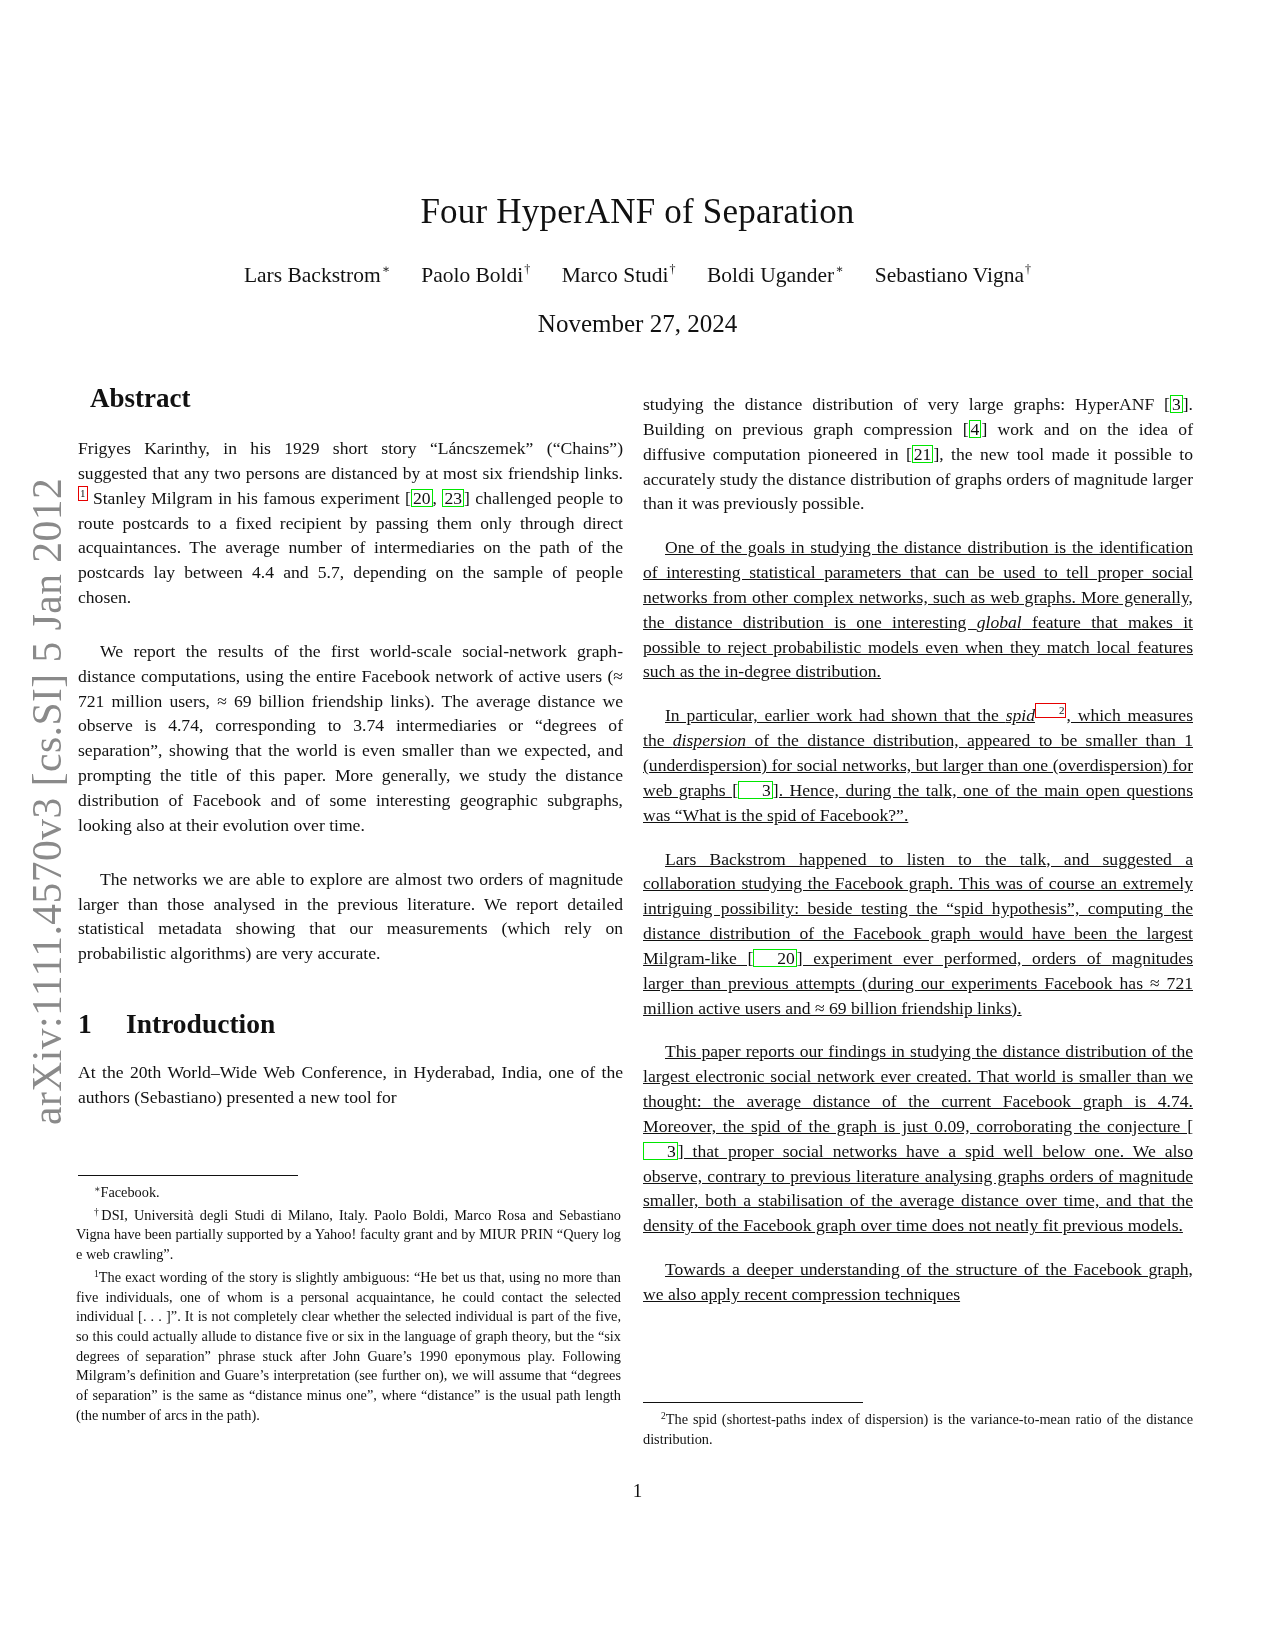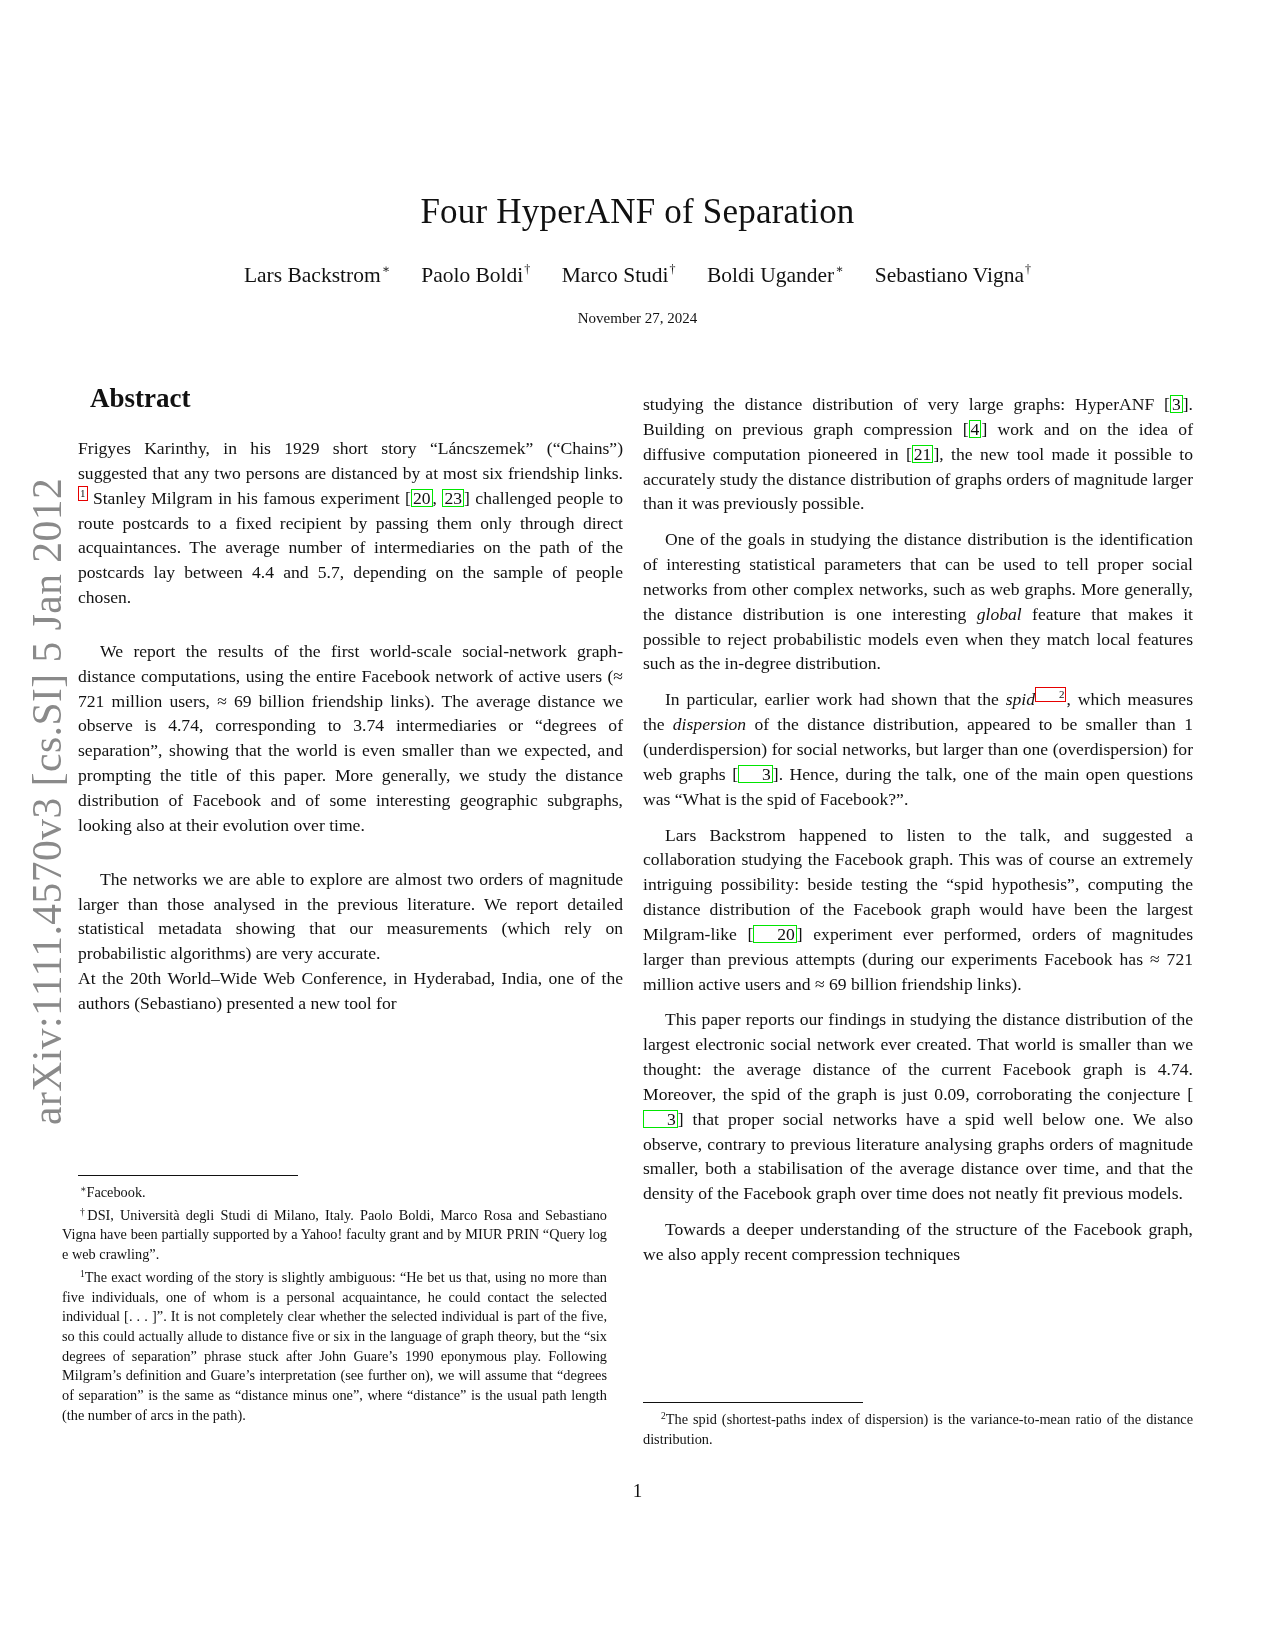--- a/index.html
+++ b/index.html
@@ -5,45 +5,45 @@
   html, body { margin:0; padding:0; background:#ffffff; }
   body { width:1275px; height:1650px; position:relative; overflow:hidden;
          font-family:"DejaVu Serif","Liberation Serif",serif; color:#111; }
   .serif { font-family:"Liberation Serif","DejaVu Serif",serif; }
   #title { position:absolute; left:0; width:1275px; top:192px; text-align:center;
            font-size:35px; font-weight:normal; letter-spacing:0.2px; }
   #authors { position:absolute; left:0; width:1275px; top:262px; text-align:center;
              font-size:21.5px; }
   #authors .author { display:inline-block; margin:0 13px;text-align:right; }
   #authors sup { font-size:12px; vertical-align:9px; margin-left:1px; }
-  #date { position:absolute; left:0; width:1275px; top:310px; text-align:center; font-size:15px; }
+  #date { position:absolute; left:0; width:1275px; top:310px; text-align:center; font-size:25px; }
 
   #arxiv { position:absolute; left:23px; top:1125px; transform-origin:0 0; transform:rotate(-90deg);
            font-size:41.5px; color:#8a8a8a; white-space:nowrap; letter-spacing:0.5px;
            width:935px; text-align:left; }
 
   .col { position:absolute; font-size:17.6px; line-height:24.85px; text-align:justify; }
   #left { left:78px; width:545px; top:382px; }
   #right { left:643px; width:550px; top:392px; }
   .col p { margin:0; text-indent:0; }
   .col p.ind { text-indent:22px;margin-top:29px; }
-  .col p.gap { margin-top:11px; }
+  .col p.gap { margin-top:19px;text-decoration:underline; }
   h2.abs { font-size:27px; font-weight:bold; margin:0 0 22px 12px; line-height:32px; }
   h2.sec { font-size:27.5px; font-weight:bold; margin:42px 0 20px 0; line-height:32px; }
   h2.sec .num { display:inline-block; width:48px; }
   .cite { border:1.5px solid #00e600; padding:0 1px; line-height:16px; display:inline-block; }
   .fnref { border:1.5px solid #e60000; padding:0 1px; font-size:11px; vertical-align:7px;
            line-height:13px; display:inline-block; }
   em { font-style:italic; }
 
   .fnrule { position:absolute; height:1px; background:#111; }
   .fns { position:absolute; font-size:14.3px; line-height:19.7px; text-align:justify; }
   .fns p { margin:0; text-indent:18px; }
   .fns sup { font-size:9.5px; vertical-align:5px; }
-  #fn-left { left:62px; width:545px; top:1180px; }
+  #fn-left { left:76px; width:545px; top:1180px; }
   #fn-right { left:643px; width:550px; top:1407px; }
 
   #pagenum { position:absolute; left:0; width:1275px; top:1480px; text-align:center; font-size:19px; }
 </style>
 </head>
 <body>
 
 <div id="title" class="serif">Four HyperANF of Separation</div>
 
 <div id="authors" class="serif">
@@ -57,20 +57,21 @@
 <div id="date" class="serif">November 27, 2024</div>
 
 <div id="arxiv" class="serif">arXiv:1111.4570v3  [cs.SI]  5 Jan 2012</div>
 
 <div id="left" class="col serif">
   <h2 class="abs">Abstract</h2>
   <p><span>Frigyes Karinthy, in his 1929 short story “Láncszemek” (“Chains”) suggested that any two persons are distanced by at most six friendship links.</span><span class="fnref">1</span><span> Stanley Milgram in his famous experiment [</span><span class="cite">20</span><span>, </span><span class="cite">23</span><span>] challenged people to route postcards to a fixed recipient by passing them only through direct acquaintances. The average number of intermediaries on the path of the postcards lay between 4.4 and 5.7, depending on the sample of people chosen.</span></p>
   <p class="ind">We report the results of the first world-scale social-network graph-distance computations, using the entire Facebook network of active users (≈ 721 million users, ≈ 69 billion friendship links). The average distance we observe is 4.74, corresponding to 3.74 intermediaries or “degrees of separation”, showing that the world is even smaller than we expected, and prompting the title of this paper. More generally, we study the distance distribution of Facebook and of some interesting geographic subgraphs, looking also at their evolution over time.</p>
   <p class="ind">The networks we are able to explore are almost two orders of magnitude larger than those analysed in the previous literature. We report detailed statistical metadata showing that our measurements (which rely on probabilistic algorithms) are very accurate.</p>
 
+  <h2 class="sec"><span class="num">1</span><span>Introduction</span></h2>
   <p>At the 20th World–Wide Web Conference, in Hyderabad, India, one of the authors (Sebastiano) presented a new tool for</p>
 </div>
 
 <div class="fnrule" style="left:78px; top:1175px; width:220px;"></div>
 <div id="fn-left" class="fns serif">
   <p><sup>∗</sup><span>Facebook.</span></p>
   <p><sup>†</sup><span>DSI, Università degli Studi di Milano, Italy. Paolo Boldi, Marco Rosa and Sebastiano Vigna have been partially supported by a Yahoo! faculty grant and by MIUR PRIN “Query log e web crawling”.</span></p>
   <p><sup>1</sup><span>The exact wording of the story is slightly ambiguous: “He bet us that, using no more than five individuals, one of whom is a personal acquaintance, he could contact the selected individual [. . . ]”. It is not completely clear whether the selected individual is part of the five, so this could actually allude to distance five or six in the language of graph theory, but the “six degrees of separation” phrase stuck after John Guare’s 1990 eponymous play. Following Milgram’s definition and Guare’s interpretation (see further on), we will assume that “degrees of separation” is the same as “distance minus one”, where “distance” is the usual path length (the number of arcs in the path).</span></p>
 </div>
 

